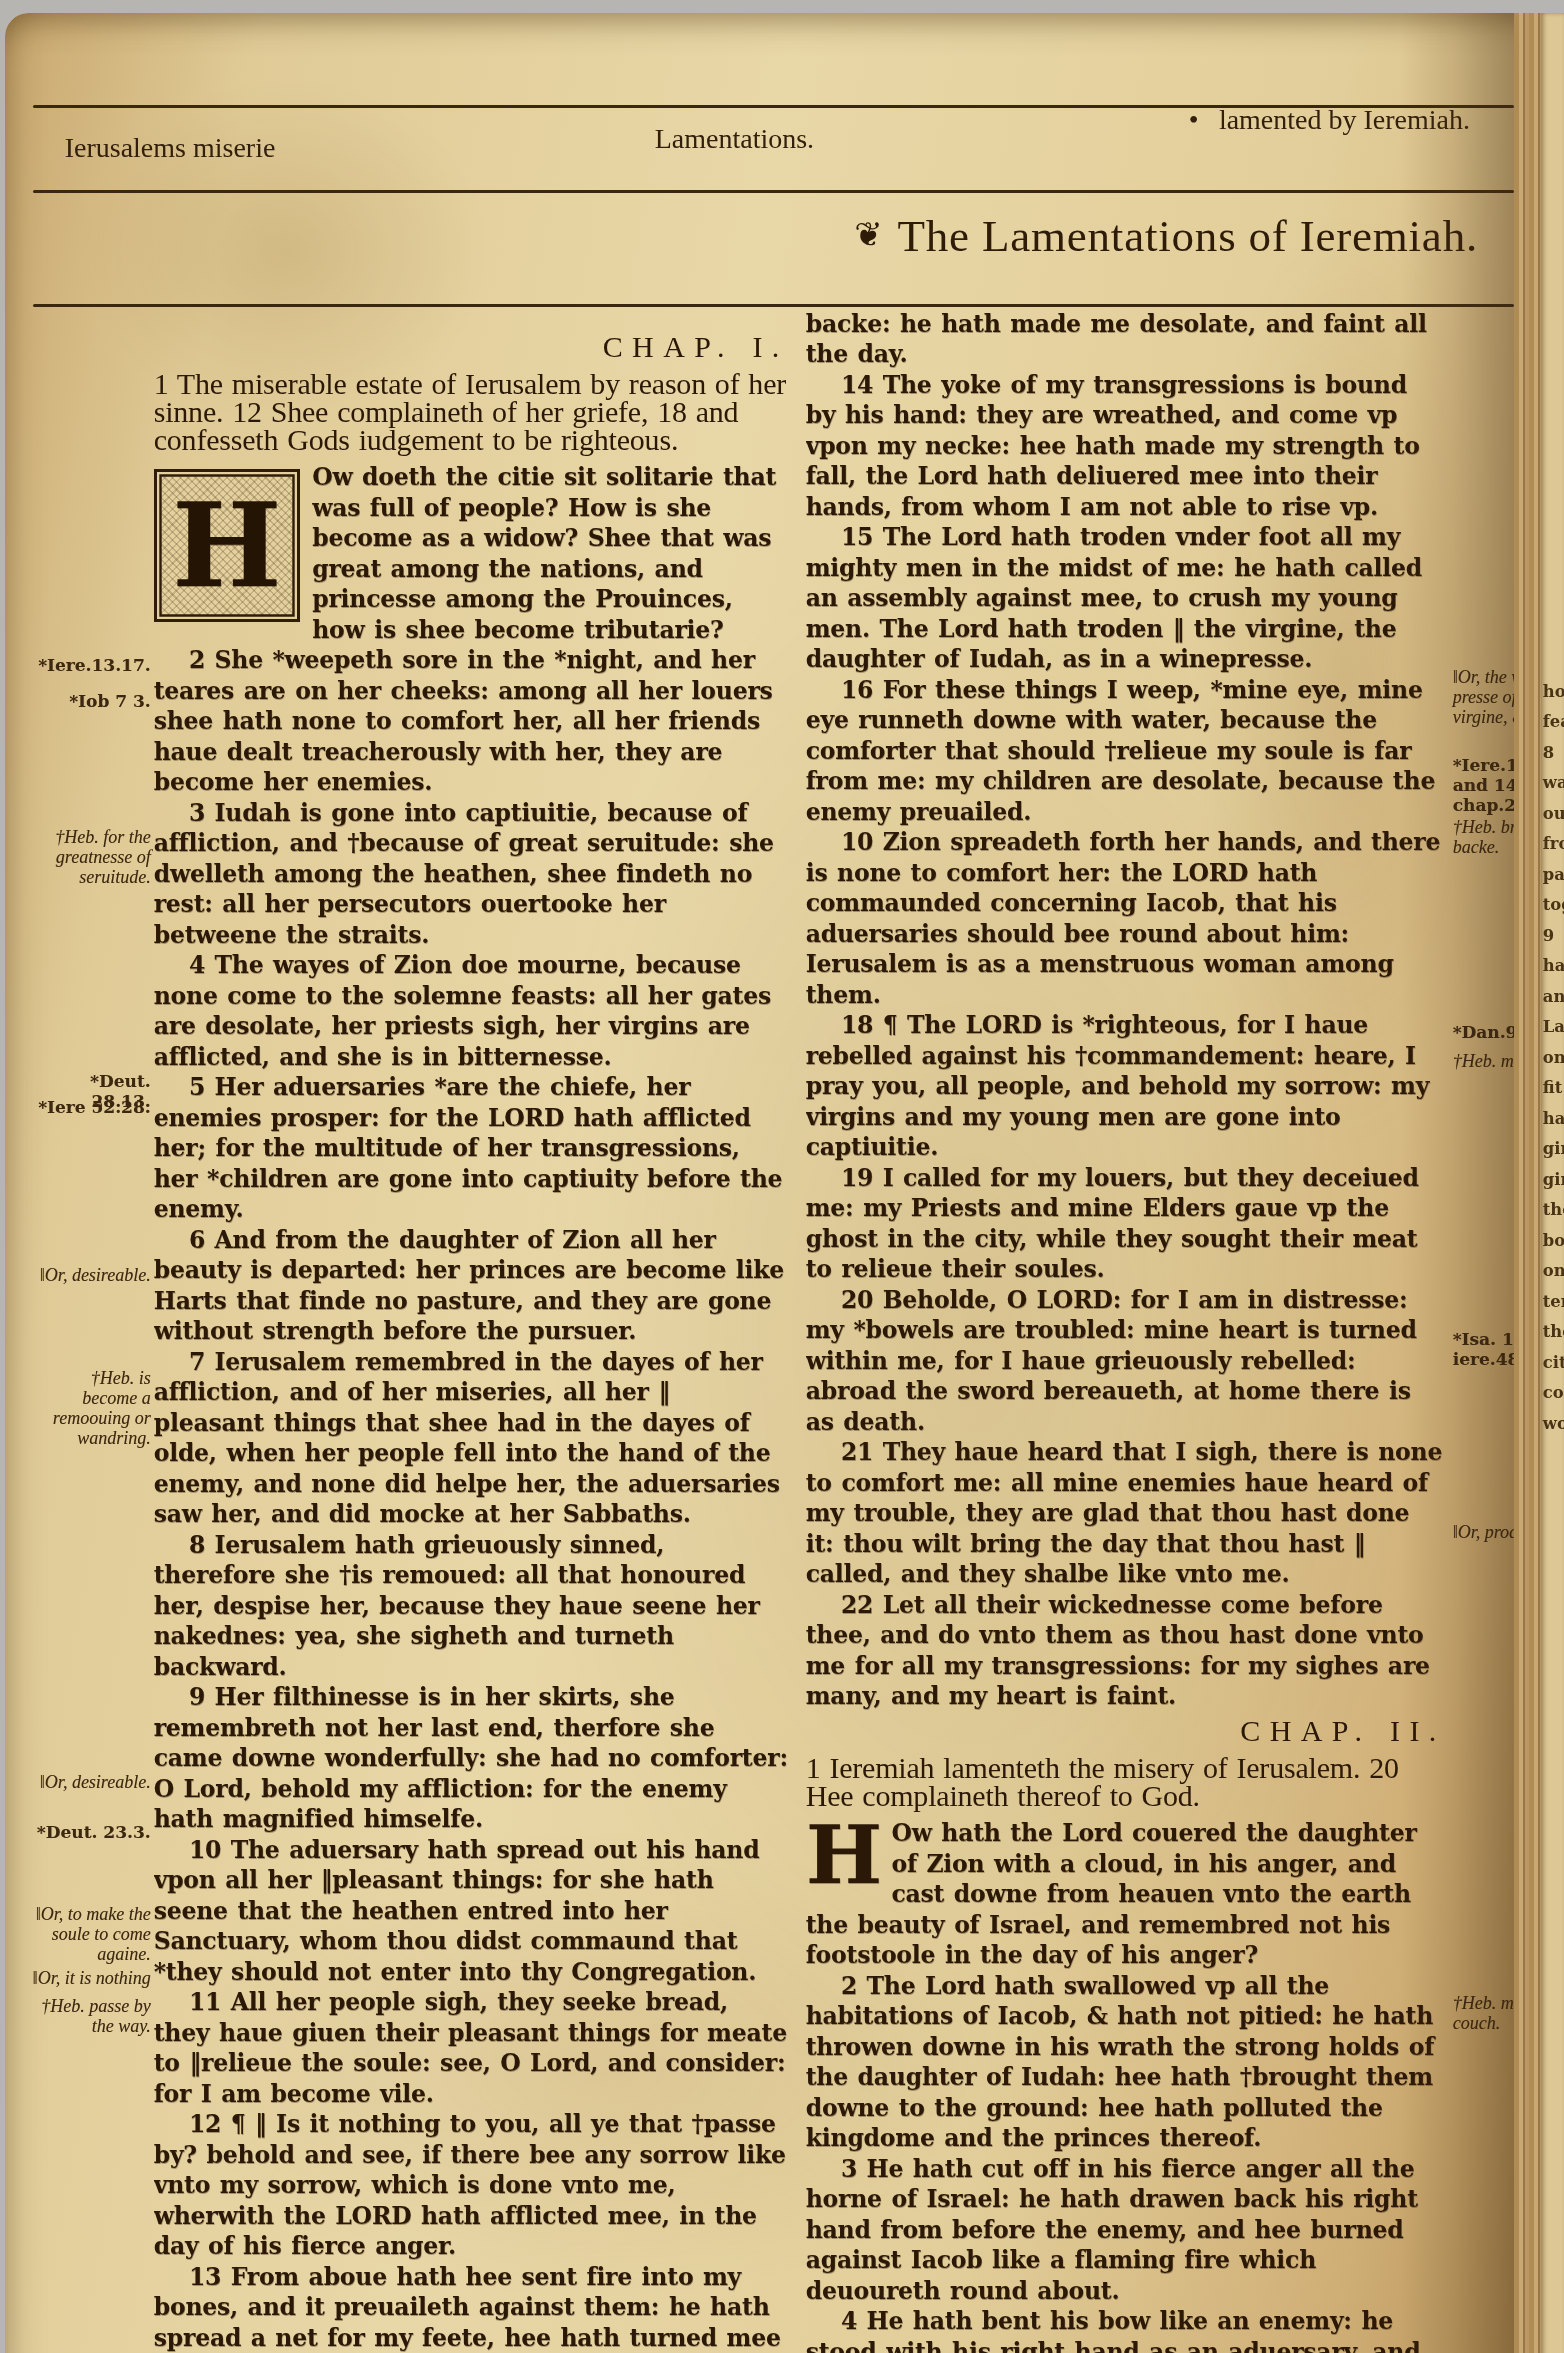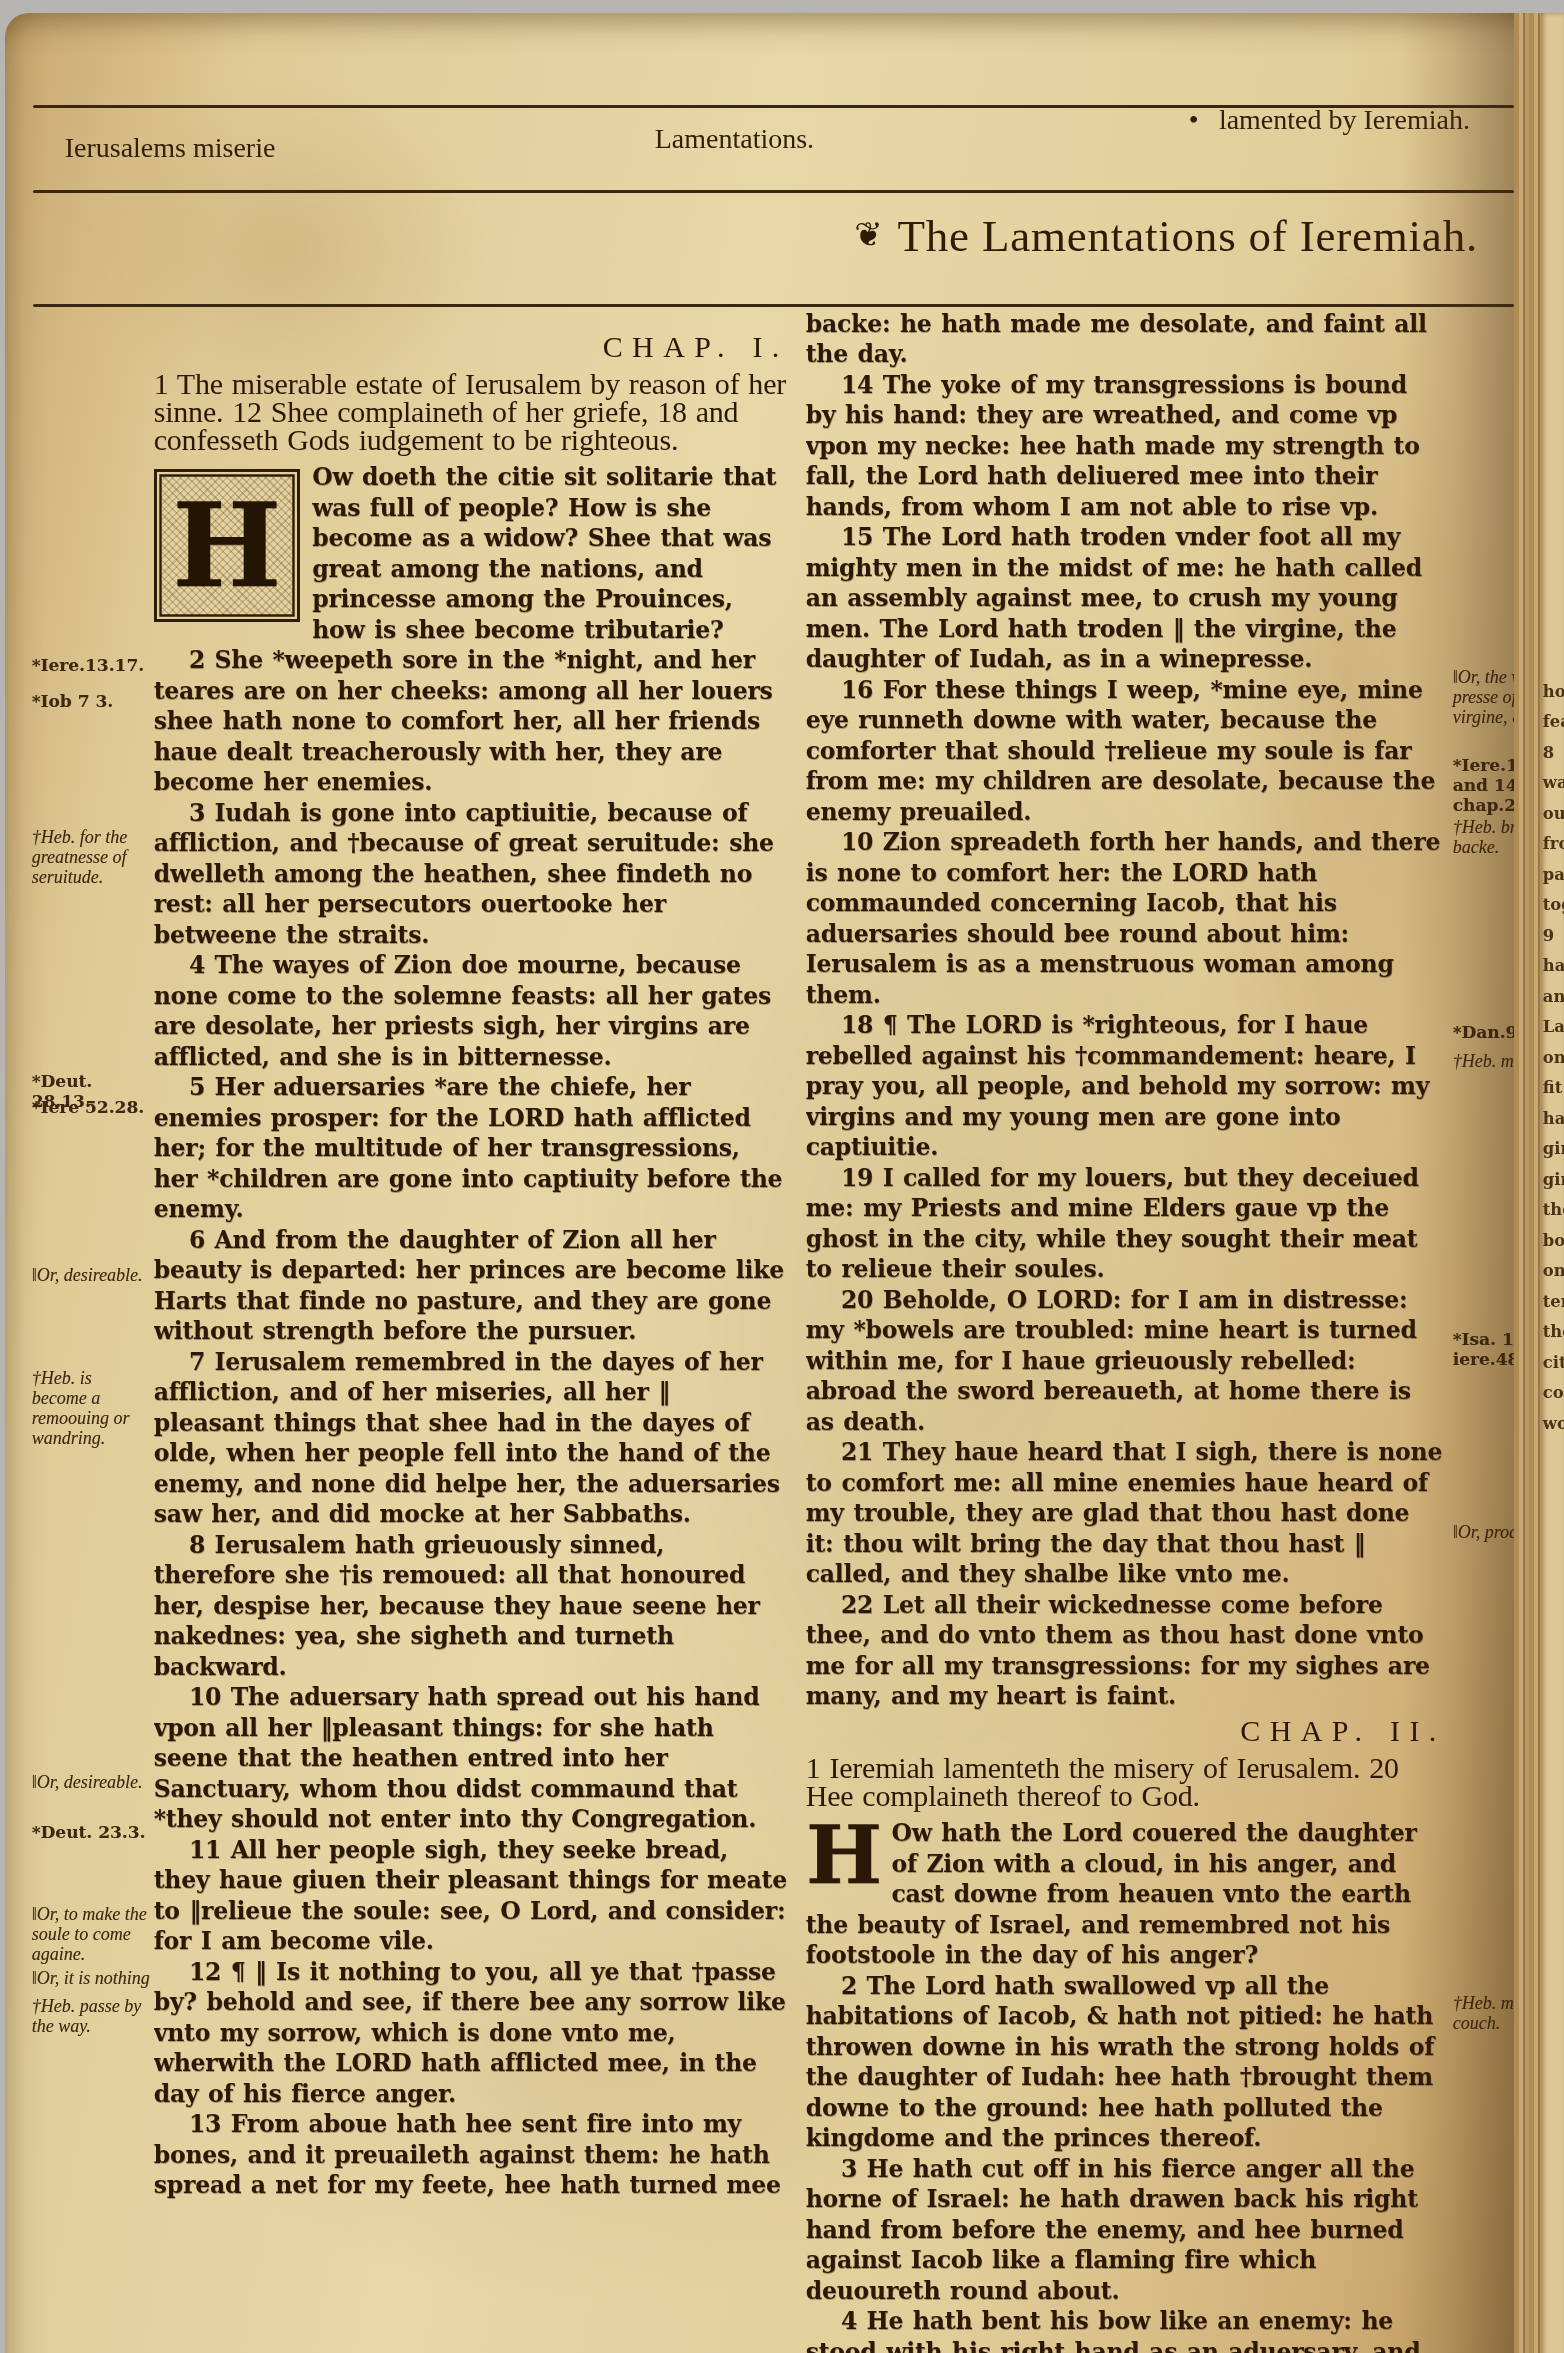--- a/index.html
+++ b/index.html
@@ -43,21 +43,21 @@
     background:
       repeating-linear-gradient(45deg, rgba(60,38,12,.22) 0 1.6px, transparent 1.6px 5.5px),
       repeating-linear-gradient(-45deg, rgba(60,38,12,.18) 0 1.6px, transparent 1.6px 5.5px),
       #e4d09d;
     box-shadow:inset 0 0 0 2.3px #e4d09d, inset 0 0 0 4.7px #2f1d0a;
     display:flex;align-items:center;justify-content:center;
     font-size:116px;font-weight:700;color:#241403;text-indent:0;}
   .plain-cap{float:left;font-size:81px;line-height:64px;padding:4.7px 9.4px 0 0;font-weight:700;text-indent:0;}
   .note{position:absolute;width:119px;z-index:5;font-size:17px;line-height:20.3px;font-weight:700;
     color:#3c2710;text-shadow:0.3px 0.3px 0 rgba(45,22,0,.3);}
-  .note.lft{left:27px;}
+  .note.lft{left:27px;text-align:right;}
   .note.rgt{left:1448px;width:114px;}
   .note.gloss{font-family:"Liberation Serif",serif;font-style:italic;font-weight:400;font-size:18px;}
   .gutter-shade{position:absolute;top:0;bottom:0;right:47px;width:117px;z-index:3;
     background:linear-gradient(90deg, rgba(0,0,0,0) 0%, rgba(92,62,25,.16) 45%, rgba(66,42,14,.40) 100%);}
   .fore-edge{position:absolute;top:0;bottom:0;right:23.5px;width:27px;z-index:6;
     background:repeating-linear-gradient(90deg,#b08c55 0 4.7px,#c9a876 4.7px 8.6px,#997745 8.6px 11px,#bb9765 11px 15px);}
   .edge-sliver{position:absolute;top:0;bottom:0;right:0;width:23.5px;z-index:7;background:#dcc795;overflow:hidden;
     box-shadow:inset 2.3px 0 4.7px rgba(90,60,25,.5);}
   #edge-text{position:absolute;top:664px;left:2.3px;font-size:16.4px;line-height:30.5px;font-weight:700;
     color:#4a3215;white-space:nowrap;}
@@ -88,20 +88,21 @@
     <div class="chap-summary">1 The miserable estate of Ierusalem by reason of her sinne. 12 Shee complaineth of her griefe, 18 and confesseth Gods iudgement to be righteous.</div>
     <div id="c1-verses">
         <p class="verse noind"><span class="woodcut">H</span>Ow doeth the citie sit solitarie that was full of people? How is she become as a widow? Shee that was great among the nations, and princesse among the Prouinces, how is shee become tributarie?</p>
         <p class="verse"><span class="vnum">2</span>She *weepeth sore in the *night, and her teares are on her cheeks: among all her louers shee hath none to comfort her, all her friends haue dealt treacherously with her, they are become her enemies.</p>
         <p class="verse"><span class="vnum">3</span>Iudah is gone into captiuitie, because of affliction, and †because of great seruitude: she dwelleth among the heathen, shee findeth no rest: all her persecutors ouertooke her betweene the straits.</p>
         <p class="verse"><span class="vnum">4</span>The wayes of Zion doe mourne, because none come to the solemne feasts: all her gates are desolate, her priests sigh, her virgins are afflicted, and she is in bitternesse.</p>
         <p class="verse"><span class="vnum">5</span>Her aduersaries *are the chiefe, her enemies prosper: for the LORD hath afflicted her; for the multitude of her transgressions, her *children are gone into captiuity before the enemy.</p>
         <p class="verse"><span class="vnum">6</span>And from the daughter of Zion all her beauty is departed: her princes are become like Harts that finde no pasture, and they are gone without strength before the pursuer.</p>
         <p class="verse"><span class="vnum">7</span>Ierusalem remembred in the dayes of her affliction, and of her miseries, all her ‖ pleasant things that shee had in the dayes of olde, when her people fell into the hand of the enemy, and none did helpe her, the aduersaries saw her, and did mocke at her Sabbaths.</p>
         <p class="verse"><span class="vnum">8</span>Ierusalem hath grieuously sinned, therefore she †is remoued: all that honoured her, despise her, because they haue seene her nakednes: yea, she sigheth and turneth backward.</p>
+        <p class="verse"><span class="vnum">9</span>Her filthinesse is in her skirts, she remembreth not her last end, therfore she came downe wonderfully: she had no comforter: O Lord, behold my affliction: for the enemy hath magnified himselfe.</p>
         <p class="verse"><span class="vnum">10</span>The aduersary hath spread out his hand vpon all her ‖pleasant things: for she hath seene that the heathen entred into her Sanctuary, whom thou didst commaund that *they should not enter into thy Congregation.</p>
         <p class="verse"><span class="vnum">11</span>All her people sigh, they seeke bread, they haue giuen their pleasant things for meate to ‖relieue the soule: see, O Lord, and consider: for I am become vile.</p>
         <p class="verse"><span class="vnum">12</span>¶ ‖ Is it nothing to you, all ye that †passe by? behold and see, if there bee any sorrow like vnto my sorrow, which is done vnto me, wherwith the LORD hath afflicted mee, in the day of his fierce anger.</p>
         <p class="verse"><span class="vnum">13</span>From aboue hath hee sent fire into my bones, and it preuaileth against them: he hath spread a net for my feete, hee hath turned mee</p>
       </div>
   </div>
 
   <div class="col col-right">
     <p class="verse noind">backe: he hath made me desolate, and faint all the day.</p>
     <div id="r-verses">

